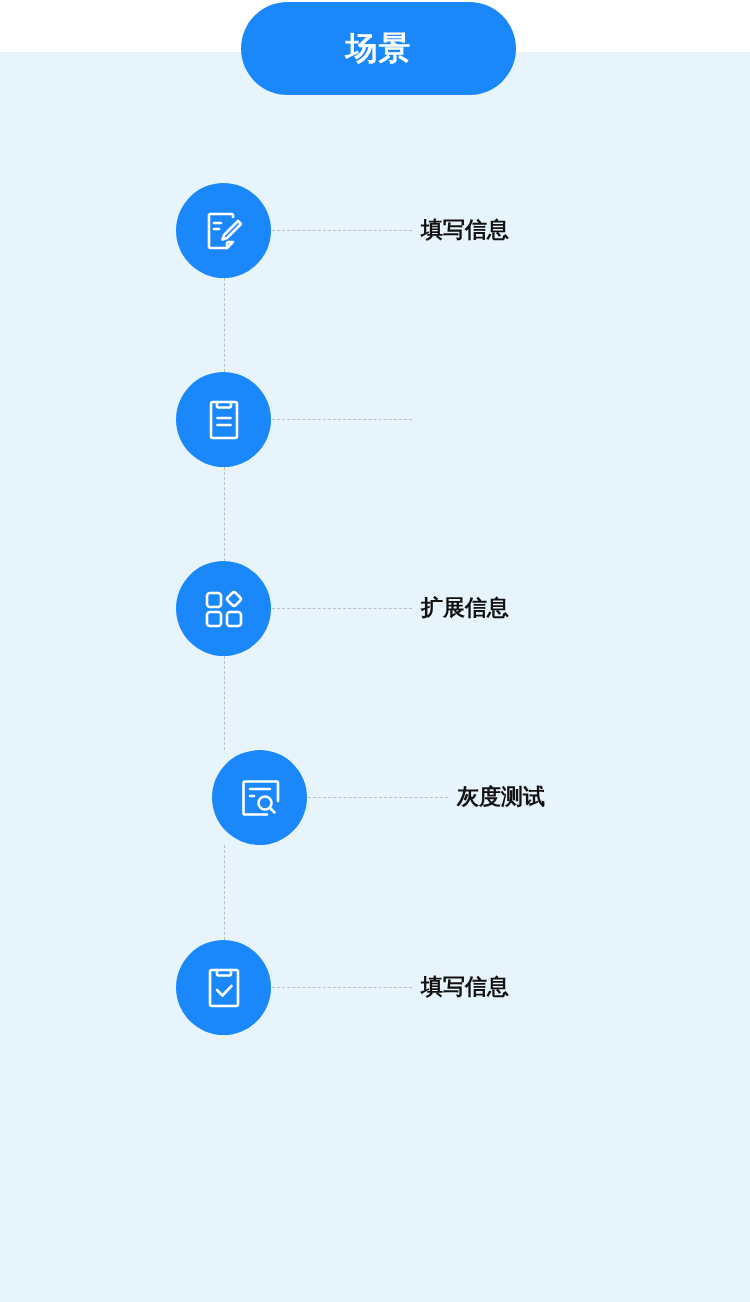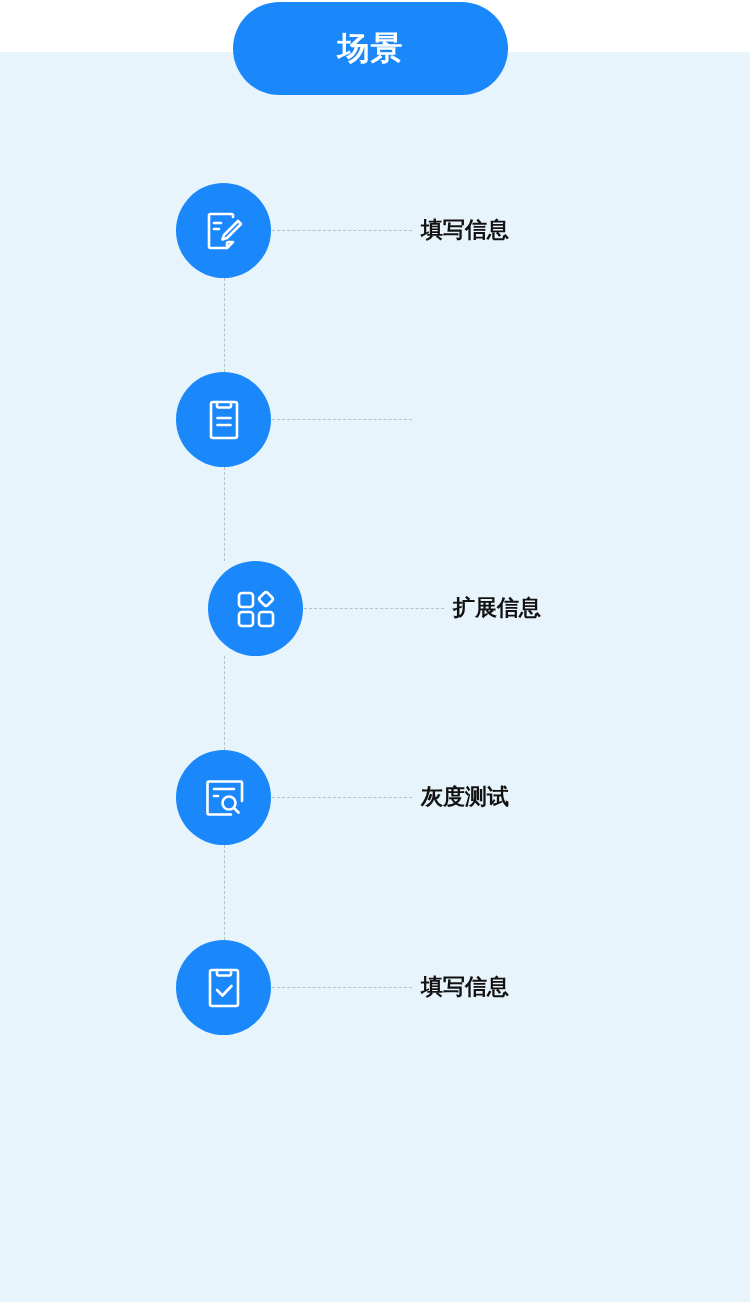--- a/index.html
+++ b/index.html
@@ -6,21 +6,21 @@
     body {
       width: 750px; height: 1302px; position: relative; overflow: hidden;
       background: #ffffff;
       font-family: "DejaVu Sans", "Liberation Sans", sans-serif;
     }
     .panel {
       position: absolute; left: 0; top: 52px; width: 750px; height: 1250px;
       background: #e7f4fb;
     }
     .pill {
-      position: absolute; left: 233px; top: 2px; width: 275px; height: 93px;
+      position: absolute; left: 241px; top: 2px; width: 275px; height: 93px;
       border-radius: 47px; background: #1a88fb;
       display: flex; align-items: center; justify-content: center;
       color: #ffffff; font-size: 32px; font-weight: bold; letter-spacing: 1px;
     }
     .vline {
       position: absolute; left: 224px; width: 0;
       border-left: 1px dashed #b6c0c8;
     }
     .step { position: absolute; left: 0; width: 662px; height: 95px; }
     .circle {
@@ -72,34 +72,34 @@
     <svg viewBox="0 0 48 48" fill="none" stroke="#fff" stroke-width="2.6" stroke-linecap="round" stroke-linejoin="round">
       <rect x="11" y="6" width="26" height="36" rx="2"></rect>
       <path d="M17 6 V10 a1.5 1.5 0 0 0 1.5 1.5 H29.5 a1.5 1.5 0 0 0 1.5 -1.5 V6"></path>
       <line x1="17.5" y1="22" x2="30.5" y2="22"></line>
       <line x1="17.5" y1="29" x2="30.5" y2="29"></line>
     </svg>
   </div>
   <div class="hline"></div>
 </div>
 
-<div class="step" style="top:561px;margin-left:32px;">
+<div class="step" style="top:561px;">
   <div class="circle">
     <svg viewBox="0 0 48 48" fill="none" stroke="#fff" stroke-width="2.6" stroke-linecap="round" stroke-linejoin="round">
       <rect x="7" y="8" width="14" height="14" rx="3"></rect>
       <rect x="7" y="27" width="14" height="14" rx="3"></rect>
       <rect x="27" y="27" width="14" height="14" rx="3"></rect>
       <rect x="28.5" y="8.5" width="11" height="11" rx="2.5" transform="rotate(45 34 14)"></rect>
     </svg>
   </div>
   <div class="hline"></div>
   <div class="label">扩展信息</div>
 </div>
 
-<div class="step" style="top:750px;">
+<div class="step" style="top:750px;margin-left:36px;">
   <div class="circle">
     <svg viewBox="0 0 48 48" fill="none" stroke="#fff" stroke-width="2.6" stroke-linecap="round" stroke-linejoin="round">
       <path d="M42 27 V9 a1.5 1.5 0 0 0 -1.5 -1.5 H9 a1.5 1.5 0 0 0 -1.5 1.5 V39 a1.5 1.5 0 0 0 1.5 1.5 H31"></path>
       <line x1="14" y1="15" x2="34" y2="15"></line>
       <line x1="14" y1="22" x2="18" y2="22"></line>
       <circle cx="29" cy="29" r="6.5"></circle>
       <line x1="34" y1="34" x2="38.5" y2="38.5"></line>
     </svg>
   </div>
   <div class="hline"></div>

